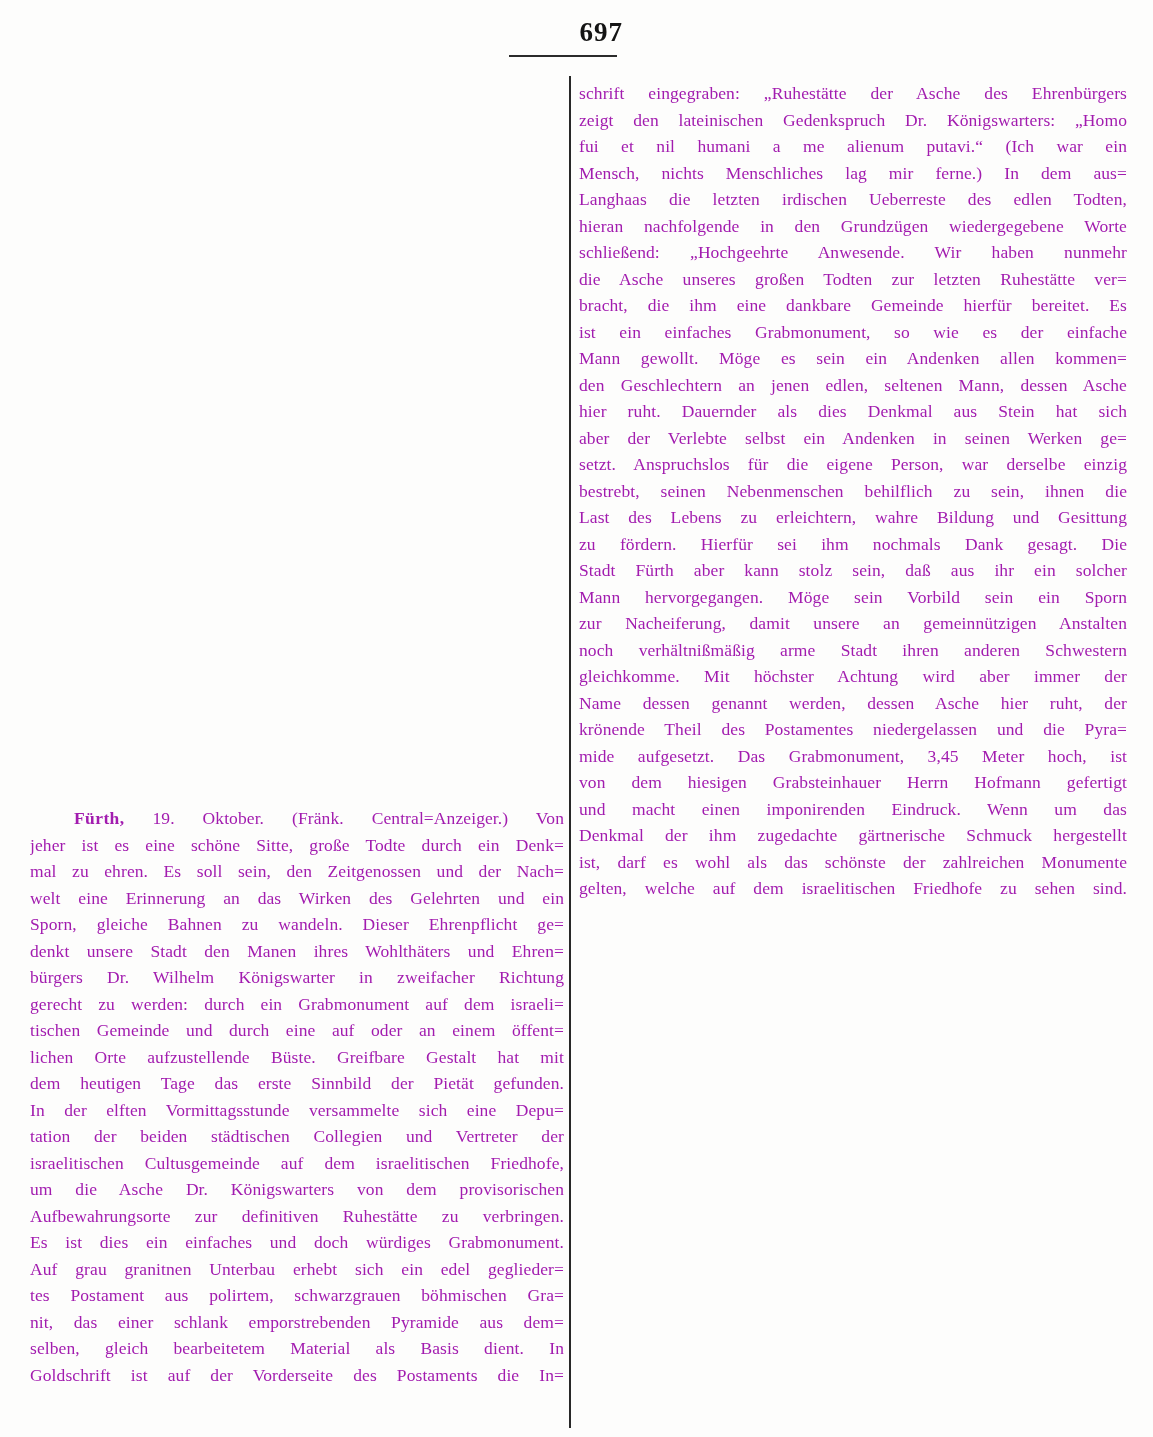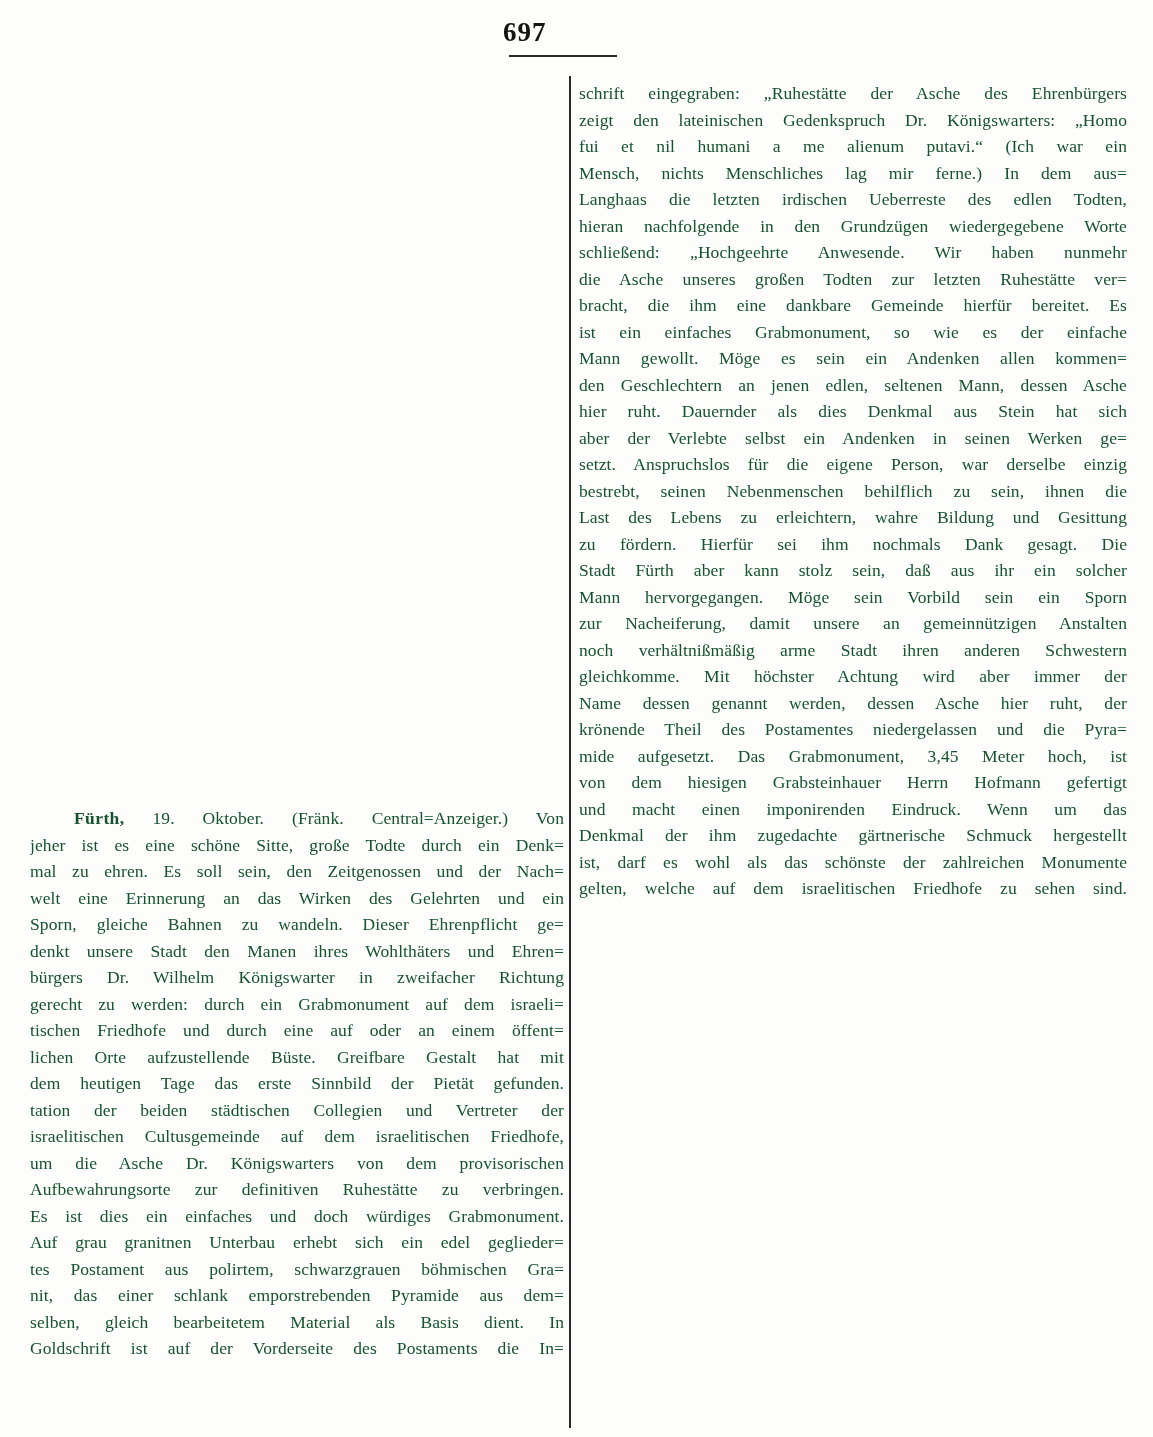--- a/index.html
+++ b/index.html
@@ -10,21 +10,21 @@
     background: #fdfdfc;
     color: #1a1a1a;
     font-family: "Liberation Serif", "DejaVu Serif", serif;
     overflow: hidden;
   }
   .page-number {
     position: absolute;
     top: 17px;
     left: 503px;
     width: 120px;
-    text-align: left;
+    text-align: right;
     font-size: 27px;
     font-weight: bold;
     letter-spacing: 1px;
     color: #141414;
   }
   .page-number-rule {
     position: absolute;
     top: 55px;
     left: 509px;
     width: 108px;
@@ -45,21 +45,21 @@
   .text-line {
     height: 26.5px;
     line-height: 26.5px;
     font-size: 17.5px;
     letter-spacing: 0.1px;
     text-align: justify;
     text-align-last: justify;
     -moz-text-align-last: justify;
     overflow: hidden;
     white-space: normal;
-    color: #14532d;
+    color: #a21caf;
   }
   .first-line {
     padding-left: 44px;
     box-sizing: border-box;
   }
   .dateline-city {
     font-weight: bold;
     letter-spacing: 0.4px;
   }
 </style>
@@ -79,23 +79,24 @@
       <span class="dateline-city">Fürth,</span><span> 19. Oktober. (Fränk. Central=Anzeiger.) Von</span>
     </div>
     <div>
         <div class="text-line">jeher ist es eine schöne Sitte, große Todte durch ein Denk=</div>
         <div class="text-line">mal zu ehren. Es soll sein, den Zeitgenossen und der Nach=</div>
         <div class="text-line">welt eine Erinnerung an das Wirken des Gelehrten und ein</div>
         <div class="text-line">Sporn, gleiche Bahnen zu wandeln. Dieser Ehrenpflicht ge=</div>
         <div class="text-line">denkt unsere Stadt den Manen ihres Wohlthäters und Ehren=</div>
         <div class="text-line">bürgers Dr. Wilhelm Königswarter in zweifacher Richtung</div>
         <div class="text-line">gerecht zu werden: durch ein Grabmonument auf dem israeli=</div>
-        <div class="text-line">tischen Friedhofe und durch eine auf oder an einem öffent=</div>
+        <div class="text-line">tischen Gemeinde und durch eine auf oder an einem öffent=</div>
         <div class="text-line">lichen Orte aufzustellende Büste. Greifbare Gestalt hat mit</div>
         <div class="text-line">dem heutigen Tage das erste Sinnbild der Pietät gefunden.</div>
+        <div class="text-line">In der elften Vormittagsstunde versammelte sich eine Depu=</div>
         <div class="text-line">tation der beiden städtischen Collegien und Vertreter der</div>
         <div class="text-line">israelitischen Cultusgemeinde auf dem israelitischen Friedhofe,</div>
         <div class="text-line">um die Asche Dr. Königswarters von dem provisorischen</div>
         <div class="text-line">Aufbewahrungsorte zur definitiven Ruhestätte zu verbringen.</div>
         <div class="text-line">Es ist dies ein einfaches und doch würdiges Grabmonument.</div>
         <div class="text-line">Auf grau granitnen Unterbau erhebt sich ein edel geglieder=</div>
         <div class="text-line">tes Postament aus polirtem, schwarzgrauen böhmischen Gra=</div>
         <div class="text-line">nit, das einer schlank emporstrebenden Pyramide aus dem=</div>
         <div class="text-line">selben, gleich bearbeitetem Material als Basis dient. In</div>
         <div class="text-line">Goldschrift ist auf der Vorderseite des Postaments die In=</div>

